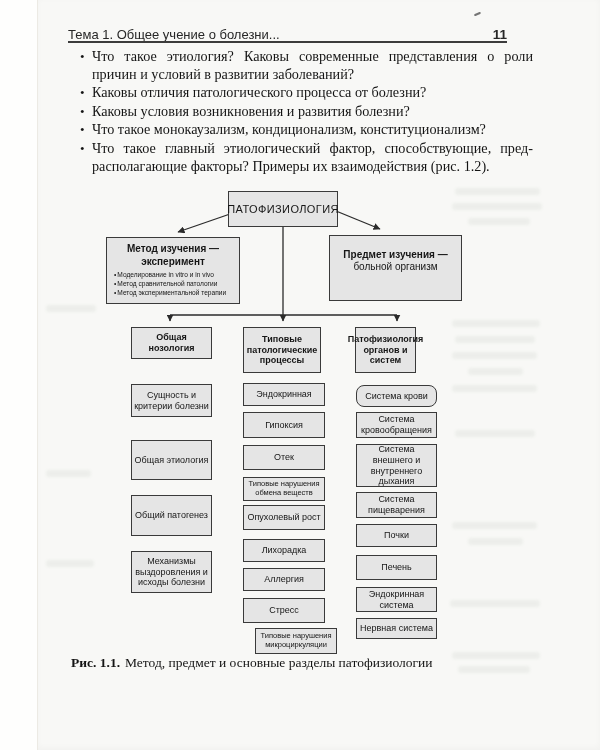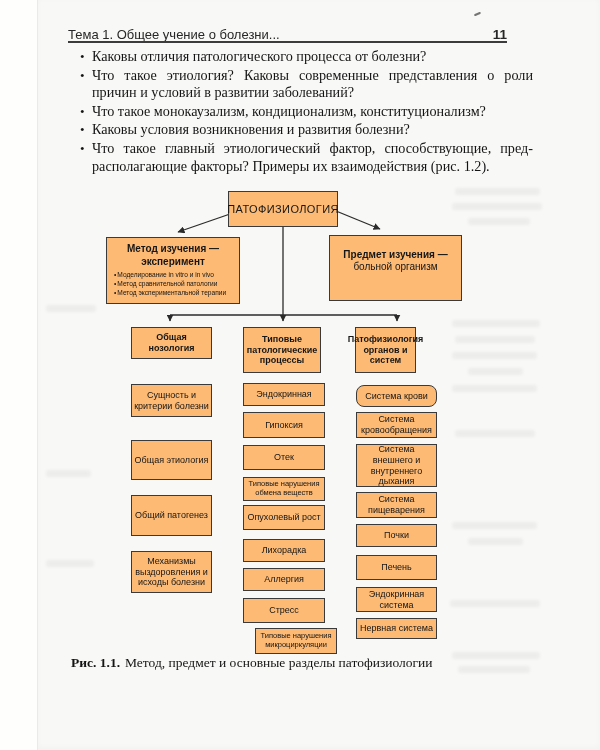--- a/index.html
+++ b/index.html
@@ -20,21 +20,21 @@
   .hdr-num{font-weight:bold;font-size:13.5px;}
   .hdr-rule{position:absolute;left:68px;top:41px;width:439px;height:1.6px;background:#3c3c3c;}
 
   
   .questions{position:absolute;left:92px;top:48px;width:441px;
              font-size:14.2px;line-height:17.6px;text-align:justify;color:#141414;}
   .q{position:relative;margin-bottom:1px;}
   .q::before{content:"•";position:absolute;left:-12px;top:0;font-size:13px;}
 
   
-  .dbox{position:absolute;box-sizing:border-box;background:#fdba74;border:1px solid #3a3a3a;
+  .dbox{position:absolute;box-sizing:border-box;background:#e5e5e5;border:1px solid #3a3a3a;
         display:flex;flex-direction:column;align-items:center;justify-content:center;text-align:center;
         font-family:"Liberation Sans", sans-serif;font-size:9px;line-height:1.18;color:#161616;padding:1px 2px;}
   .dbox.bold{font-weight:bold;}
   .dbox.small{font-size:7.5px;}
   .root{left:228px;top:191px;width:110px;height:36px;border-width:1.7px;font-size:11px;letter-spacing:.4px;}
   .method{left:106px;top:237px;width:134px;height:67px;justify-content:flex-start;padding-top:5px;}
   .m-title{font-weight:bold;font-size:10px;line-height:1.25;}
   .m-list{margin-top:3px;text-align:left;font-size:6.6px;line-height:1.35;align-self:flex-start;padding-left:5px;}
   .m-item::before{content:"•";margin-right:1px;}
   .subject{left:329px;top:235px;width:133px;height:66px;justify-content:flex-start;padding-top:13px;}
@@ -73,24 +73,24 @@
   <div class="bt" style="left:46px;top:560px;width:48px"></div>
   <div class="speck"></div>
 
   <div class="hdr">
     <span class="hdr-title">Тема 1. Общее учение о болезни...</span>
     <span class="hdr-num">11</span>
   </div>
   <div class="hdr-rule"></div>
 
   <div class="questions">
+    <div class="q">Что такое этиология? Каковы современные представления о роли причин и условий в развитии заболеваний?</div>
     <div class="q">Каковы отличия патологического процесса от болезни?</div>
-    <div class="q">Что такое этиология? Каковы современные представления о роли причин и условий в развитии заболеваний?</div>
+    <div class="q">Каковы условия возникновения и развития болезни?</div>
     <div class="q">Что такое монокаузализм, кондиционализм, конституционализм?</div>
-    <div class="q">Каковы условия возникновения и развития болезни?</div>
     <div class="q">Что такое главный этиологический фактор, способствующие, пред-располагающие факторы? Примеры их взаимодействия (рис. 1.2).</div>
   </div>
 
   <svg class="connectors" width="600" height="750" viewBox="0 0 600 750">
     <defs>
       <marker id="ah" markerUnits="userSpaceOnUse" markerWidth="8" markerHeight="7" refX="6.5" refY="3.5" orient="auto">
         <path d="M0,0 L7,3.5 L0,7 Z" fill="#2b2b2b"></path>
       </marker>
     </defs>
     <g stroke="#2b2b2b" stroke-width="1.3" fill="none">

